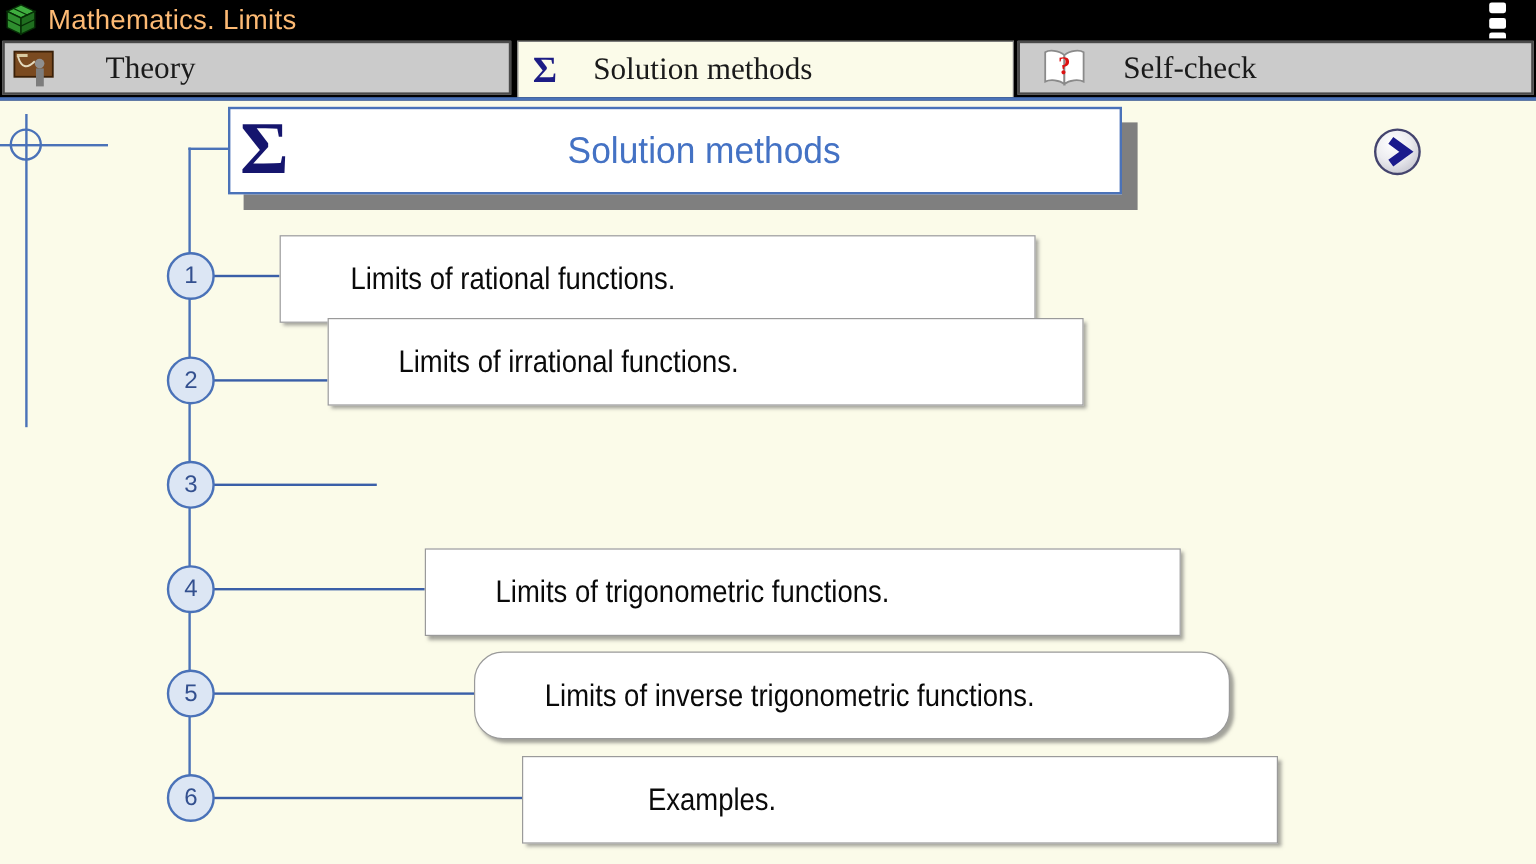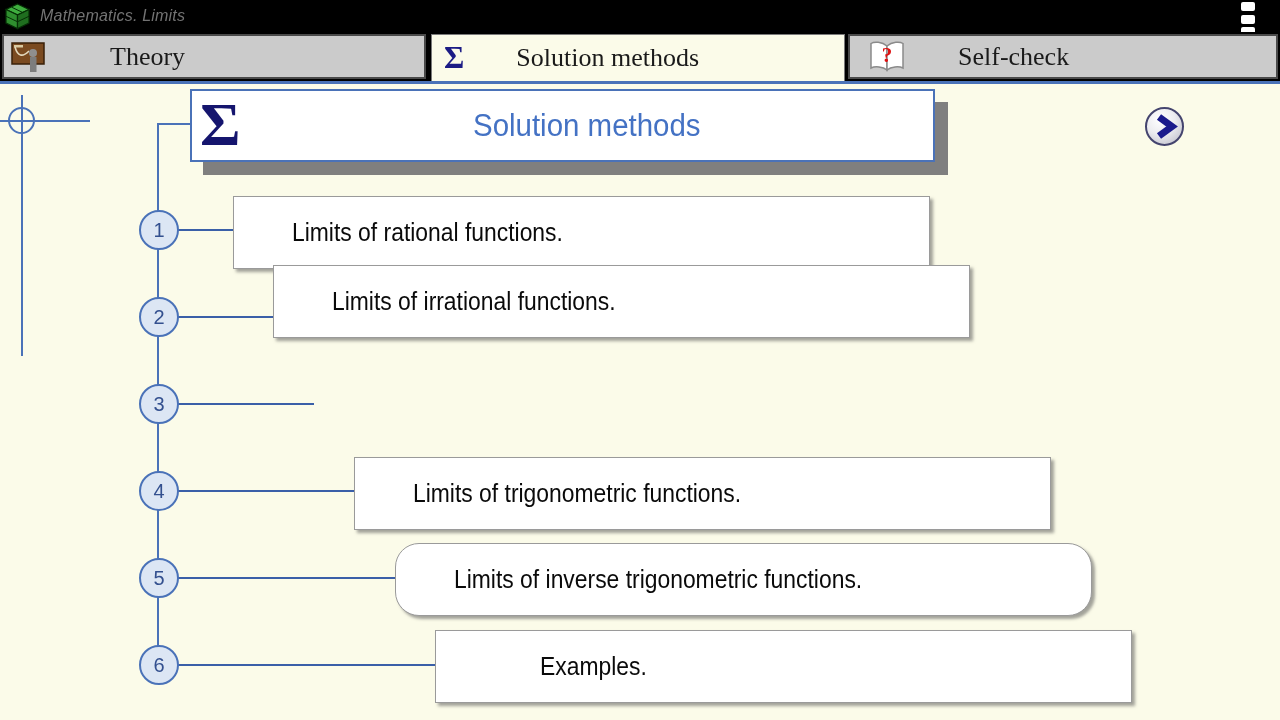--- a/index.html
+++ b/index.html
@@ -5,34 +5,34 @@
   * { margin: 0; padding: 0; box-sizing: border-box; }
   html, body { width: 1280px; height: 720px; overflow: hidden; }
   body { font-family: "Liberation Sans", sans-serif; background: #000; position: relative; }
 
   
   .titlebar {
     position: absolute; left: 0; top: 0; width: 1280px; height: 32px;
     background: #000; display: flex; align-items: center;
   }
   .titlebar .app-icon { margin-left: 4px; width: 27px; height: 27px; }
-  .titlebar .app-title { color: #737373; font-size: 16px; margin-left: 9px; letter-spacing: 0.2px; font-style: italic; }
+  .titlebar .app-title { color: #fdba74; font-size: 23px; margin-left: 9px; letter-spacing: 0.2px; }
   .overflow-menu {
     position: absolute; right: 24px; top: 2px; width: 15px; height: 34px;
     display: flex; flex-direction: column; justify-content: space-between; cursor: pointer;
   }
   .overflow-menu .dot { width: 14px; height: 9px; background: #fff; border-radius: 2px; }
 
   
   .tabbar { position: absolute; left: 0; top: 32px; width: 1280px; height: 52px; background: #000; }
   .tabbar .underline { position: absolute; left: 0; bottom: 0; width: 1280px; height: 3px; background: #4a72b8; }
   .tab {
     position: absolute; top: 2px; height: 45px; background: #cbcbcb;
     border: 2px solid #4a4a4a; display: flex; align-items: center;
-    font-family: "Liberation Serif", serif; font-size: 26px; color: #1a1a1a; cursor: pointer; gap: 22px;
+    font-family: "Liberation Serif", serif; font-size: 26px; color: #1a1a1a; cursor: pointer;
   }
   .tab.active {
     height: 47px; background: #fbfbe9; border: 1px solid #7a7a7a; border-bottom: none;
   }
   .tab-theory { left: 2px; width: 424px; }
   .tab-solution { left: 431px; width: 414px; }
   .tab-selfcheck { left: 848px; width: 430px; }
   .tab-theory .tab-icon { margin-left: 6px; }
   .tab-theory .tab-label { margin-left: 40px; }
   .tab-sigma {
@@ -87,21 +87,21 @@
   .tree-stub  { position: absolute; left: 157px; top: 39px; width: 35px; height: 2px; background: #4a72b8; }
   .node-circle {
     position: absolute; left: 139px; width: 40px; height: 40px;
     background: #dce6f4; border: 2px solid #4a72b8; border-radius: 50%;
     display: flex; align-items: center; justify-content: center;
     color: #33508f; font-size: 20px; z-index: 2;
   }
   .connector { position: absolute; left: 178px; height: 2px; background: #3a5fa8; }
 
   .item-box {
-    position: absolute; width: 697px; height: 73px;
+    position: absolute; width: 630px; height: 73px;
     background: #fff; border: 1px solid #9a9a9a;
     box-shadow: 3px 3px 3px rgba(90,90,90,0.55);
     display: flex; align-items: center; cursor: pointer;
   }
   .item-label {
     display: inline-block; margin-left: 58px; color: #0a0a0a; font-size: 26px;
     transform: scaleX(0.88); transform-origin: left center; white-space: nowrap;
   }
 
   

